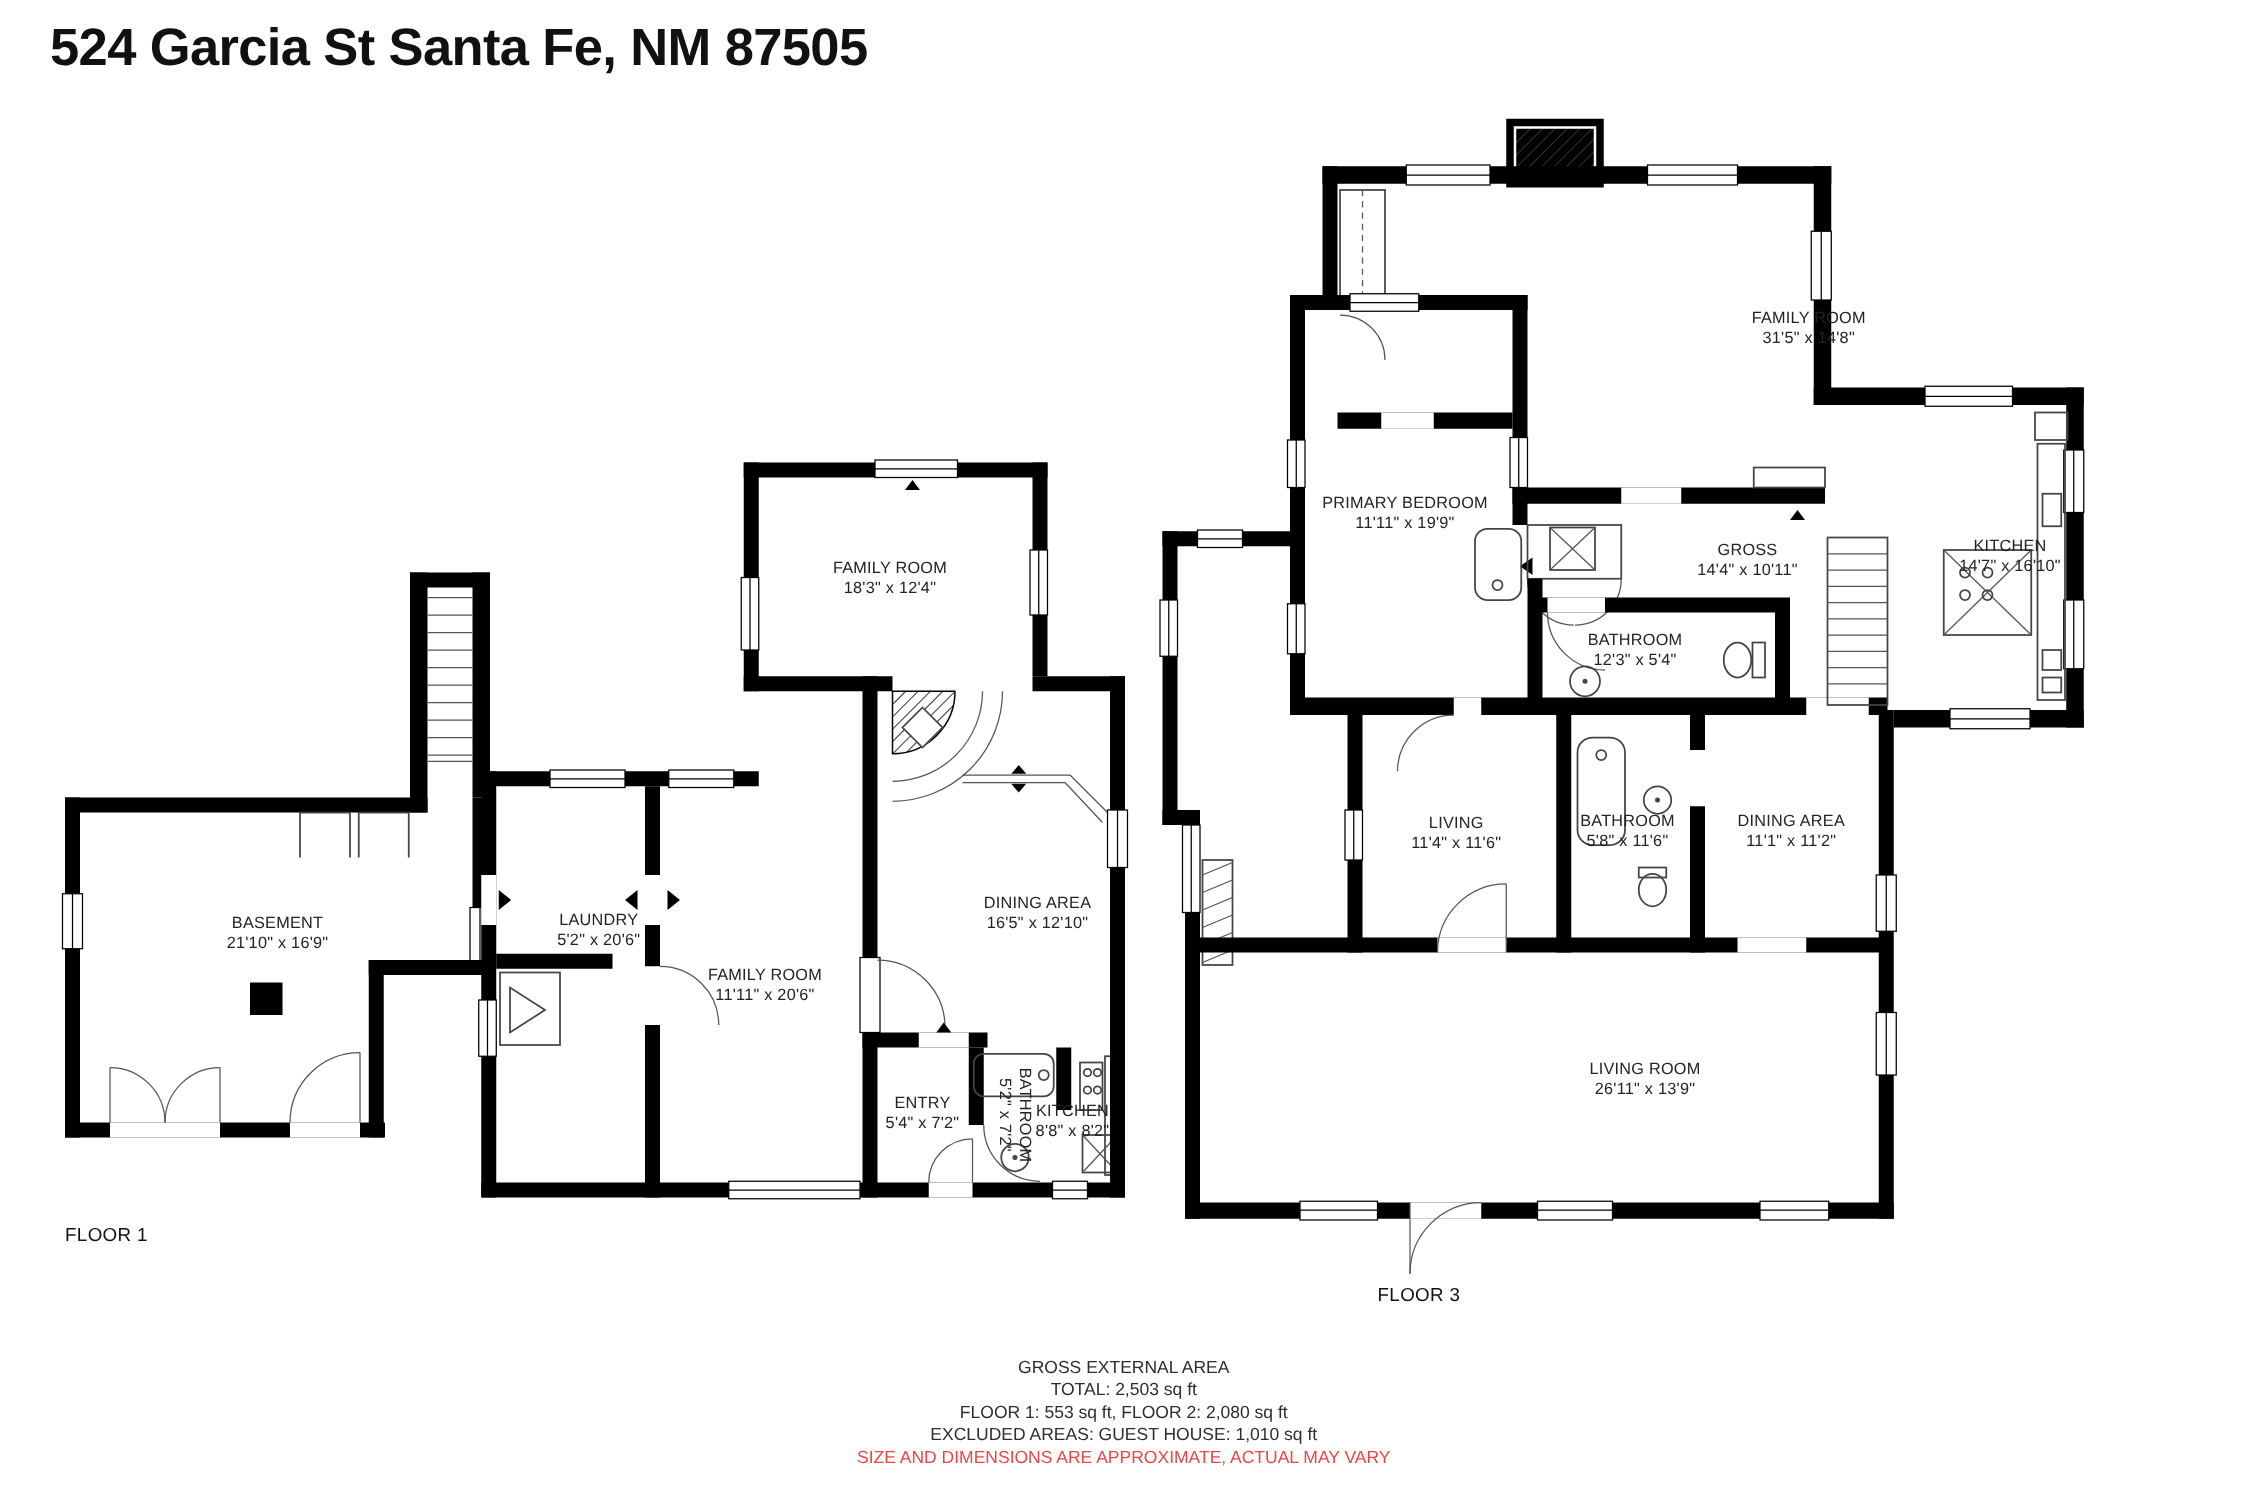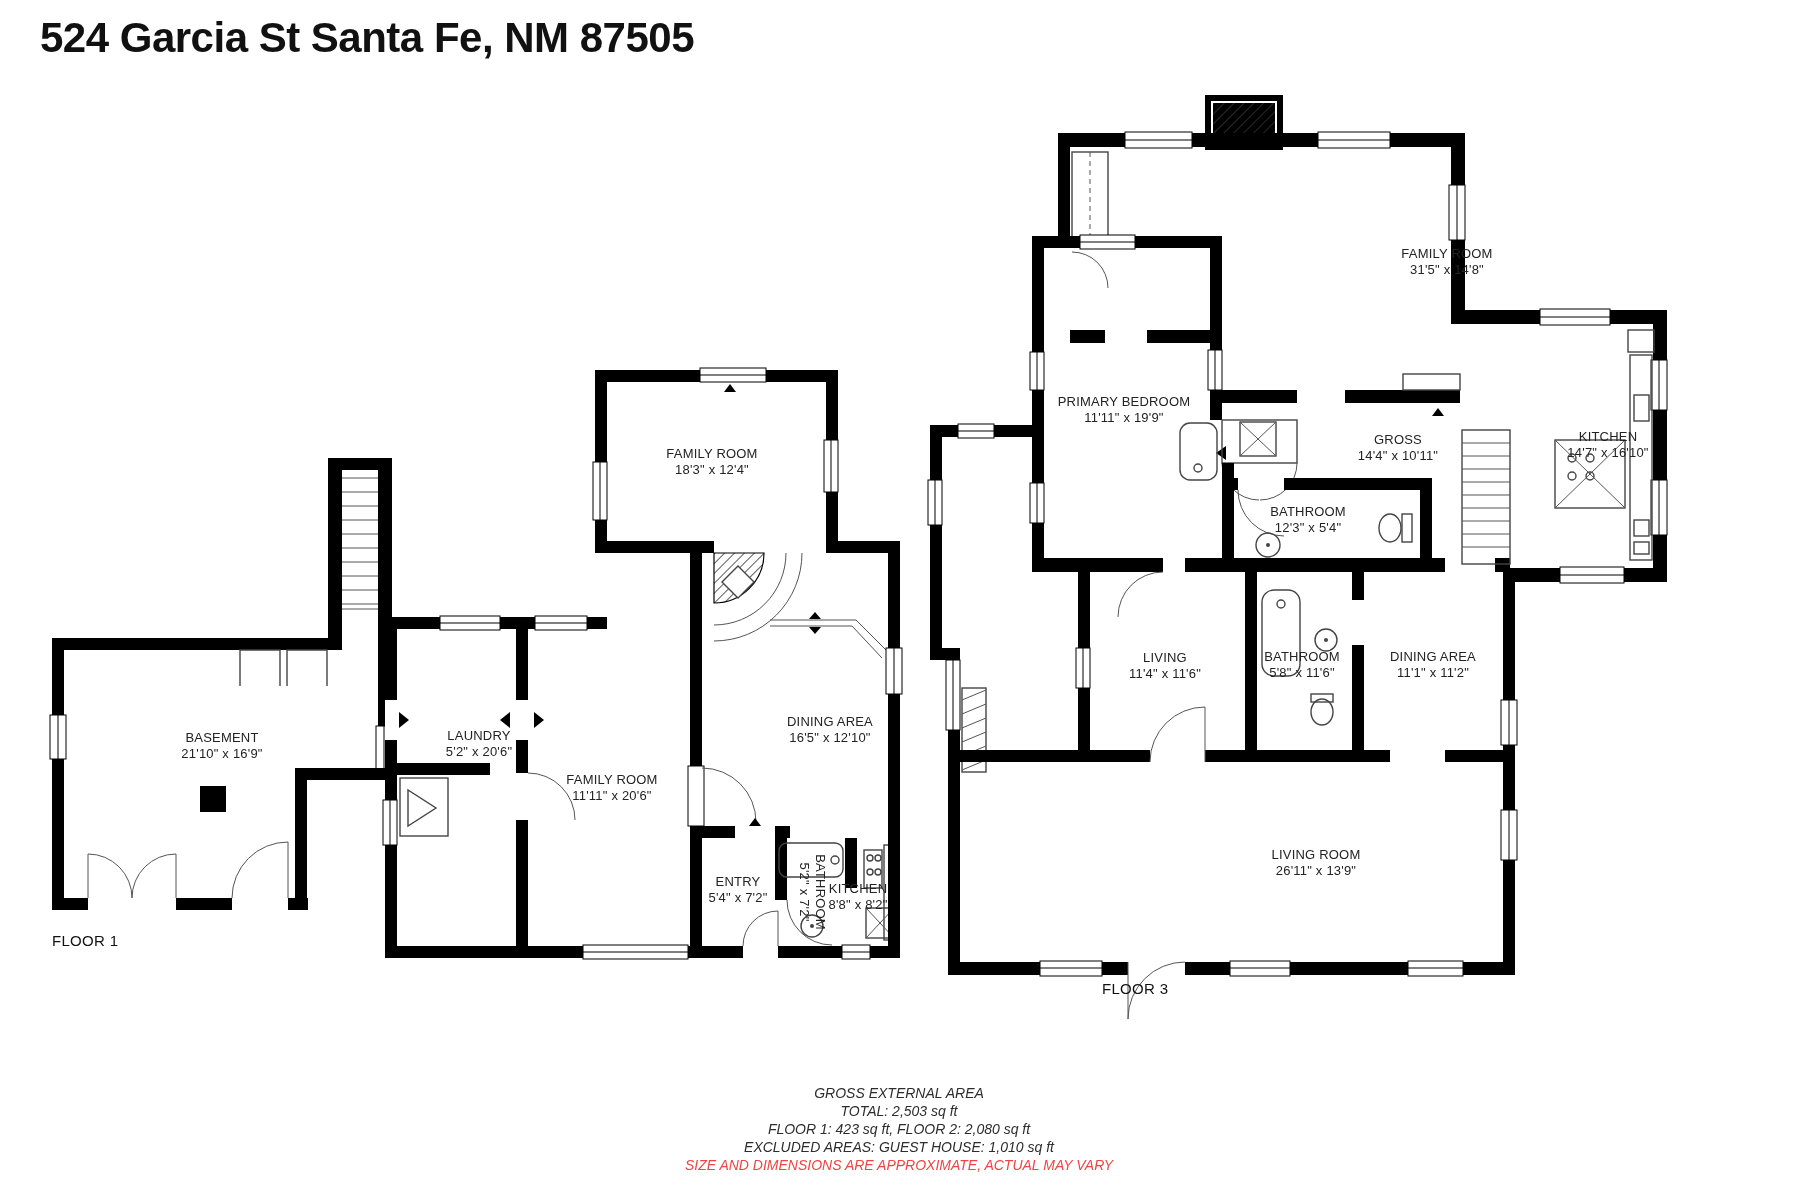--- a/index.html
+++ b/index.html
@@ -15,23 +15,23 @@
   .fx{fill:none;stroke:#444;stroke-width:1.4;}
   .fxw{fill:#fff;stroke:#444;stroke-width:1.4;}
   .arc{fill:none;stroke:#555;stroke-width:1;}
   .thin{fill:none;stroke:#555;stroke-width:1;}
   .dash{fill:none;stroke:#555;stroke-width:1;stroke-dasharray:5 4;}
   .tri{fill:#000;}
   .dot{fill:#444;}
   .room-label{position:absolute;transform:translate(-50%,-50%);text-align:center;
               color:#232323;font-size:13px;line-height:16px;letter-spacing:.2px;white-space:nowrap;}
   .room-label.rot{transform:translate(-50%,-50%) rotate(90deg);}
-  .floor-label{position:absolute;font-size:15px;color:#111;letter-spacing:.3px;}
+  .floor-label{position:absolute;font-size:15px;color:#111;letter-spacing:.3px;margin-top:48px;}
   .footer{position:absolute;left:899px;top:1084px;transform:translateX(-50%);
-          text-align:center;font-size:14px;line-height:18px;color:#2d2d2d;white-space:nowrap;font-style:italic;}
+          text-align:center;font-size:14px;line-height:18px;color:#2d2d2d;white-space:nowrap;}
   .footer .disclaimer{color:#ef4444;}
 </style>
 </head>
 <body>
 
 <div class="canvas">
 
   <div class="page-title">524 Garcia St Santa Fe, NM 87505</div>
 
   <svg class="plan" width="1800" height="1200" viewBox="0 0 1800 1200">
@@ -451,18 +451,18 @@
     <div>LIVING ROOM</div>
     <div>26'11" x 13'9"</div>
   </div>
 
   <div class="floor-label" style="left:52px;top:932px">FLOOR 1</div>
   <div class="floor-label" style="left:1102px;top:980px">FLOOR 3</div>
 
   <div class="footer">
     <div>GROSS EXTERNAL AREA</div>
     <div>TOTAL: 2,503 sq ft</div>
-    <div>FLOOR 1: 423 sq ft, FLOOR 2: 2,080 sq ft</div>
+    <div>FLOOR 1: 553 sq ft, FLOOR 2: 2,080 sq ft</div>
     <div>EXCLUDED AREAS: GUEST HOUSE: 1,010 sq ft</div>
     <div class="disclaimer">SIZE AND DIMENSIONS ARE APPROXIMATE, ACTUAL MAY VARY</div>
   </div>
 
 </div>
 
 </body></html>

